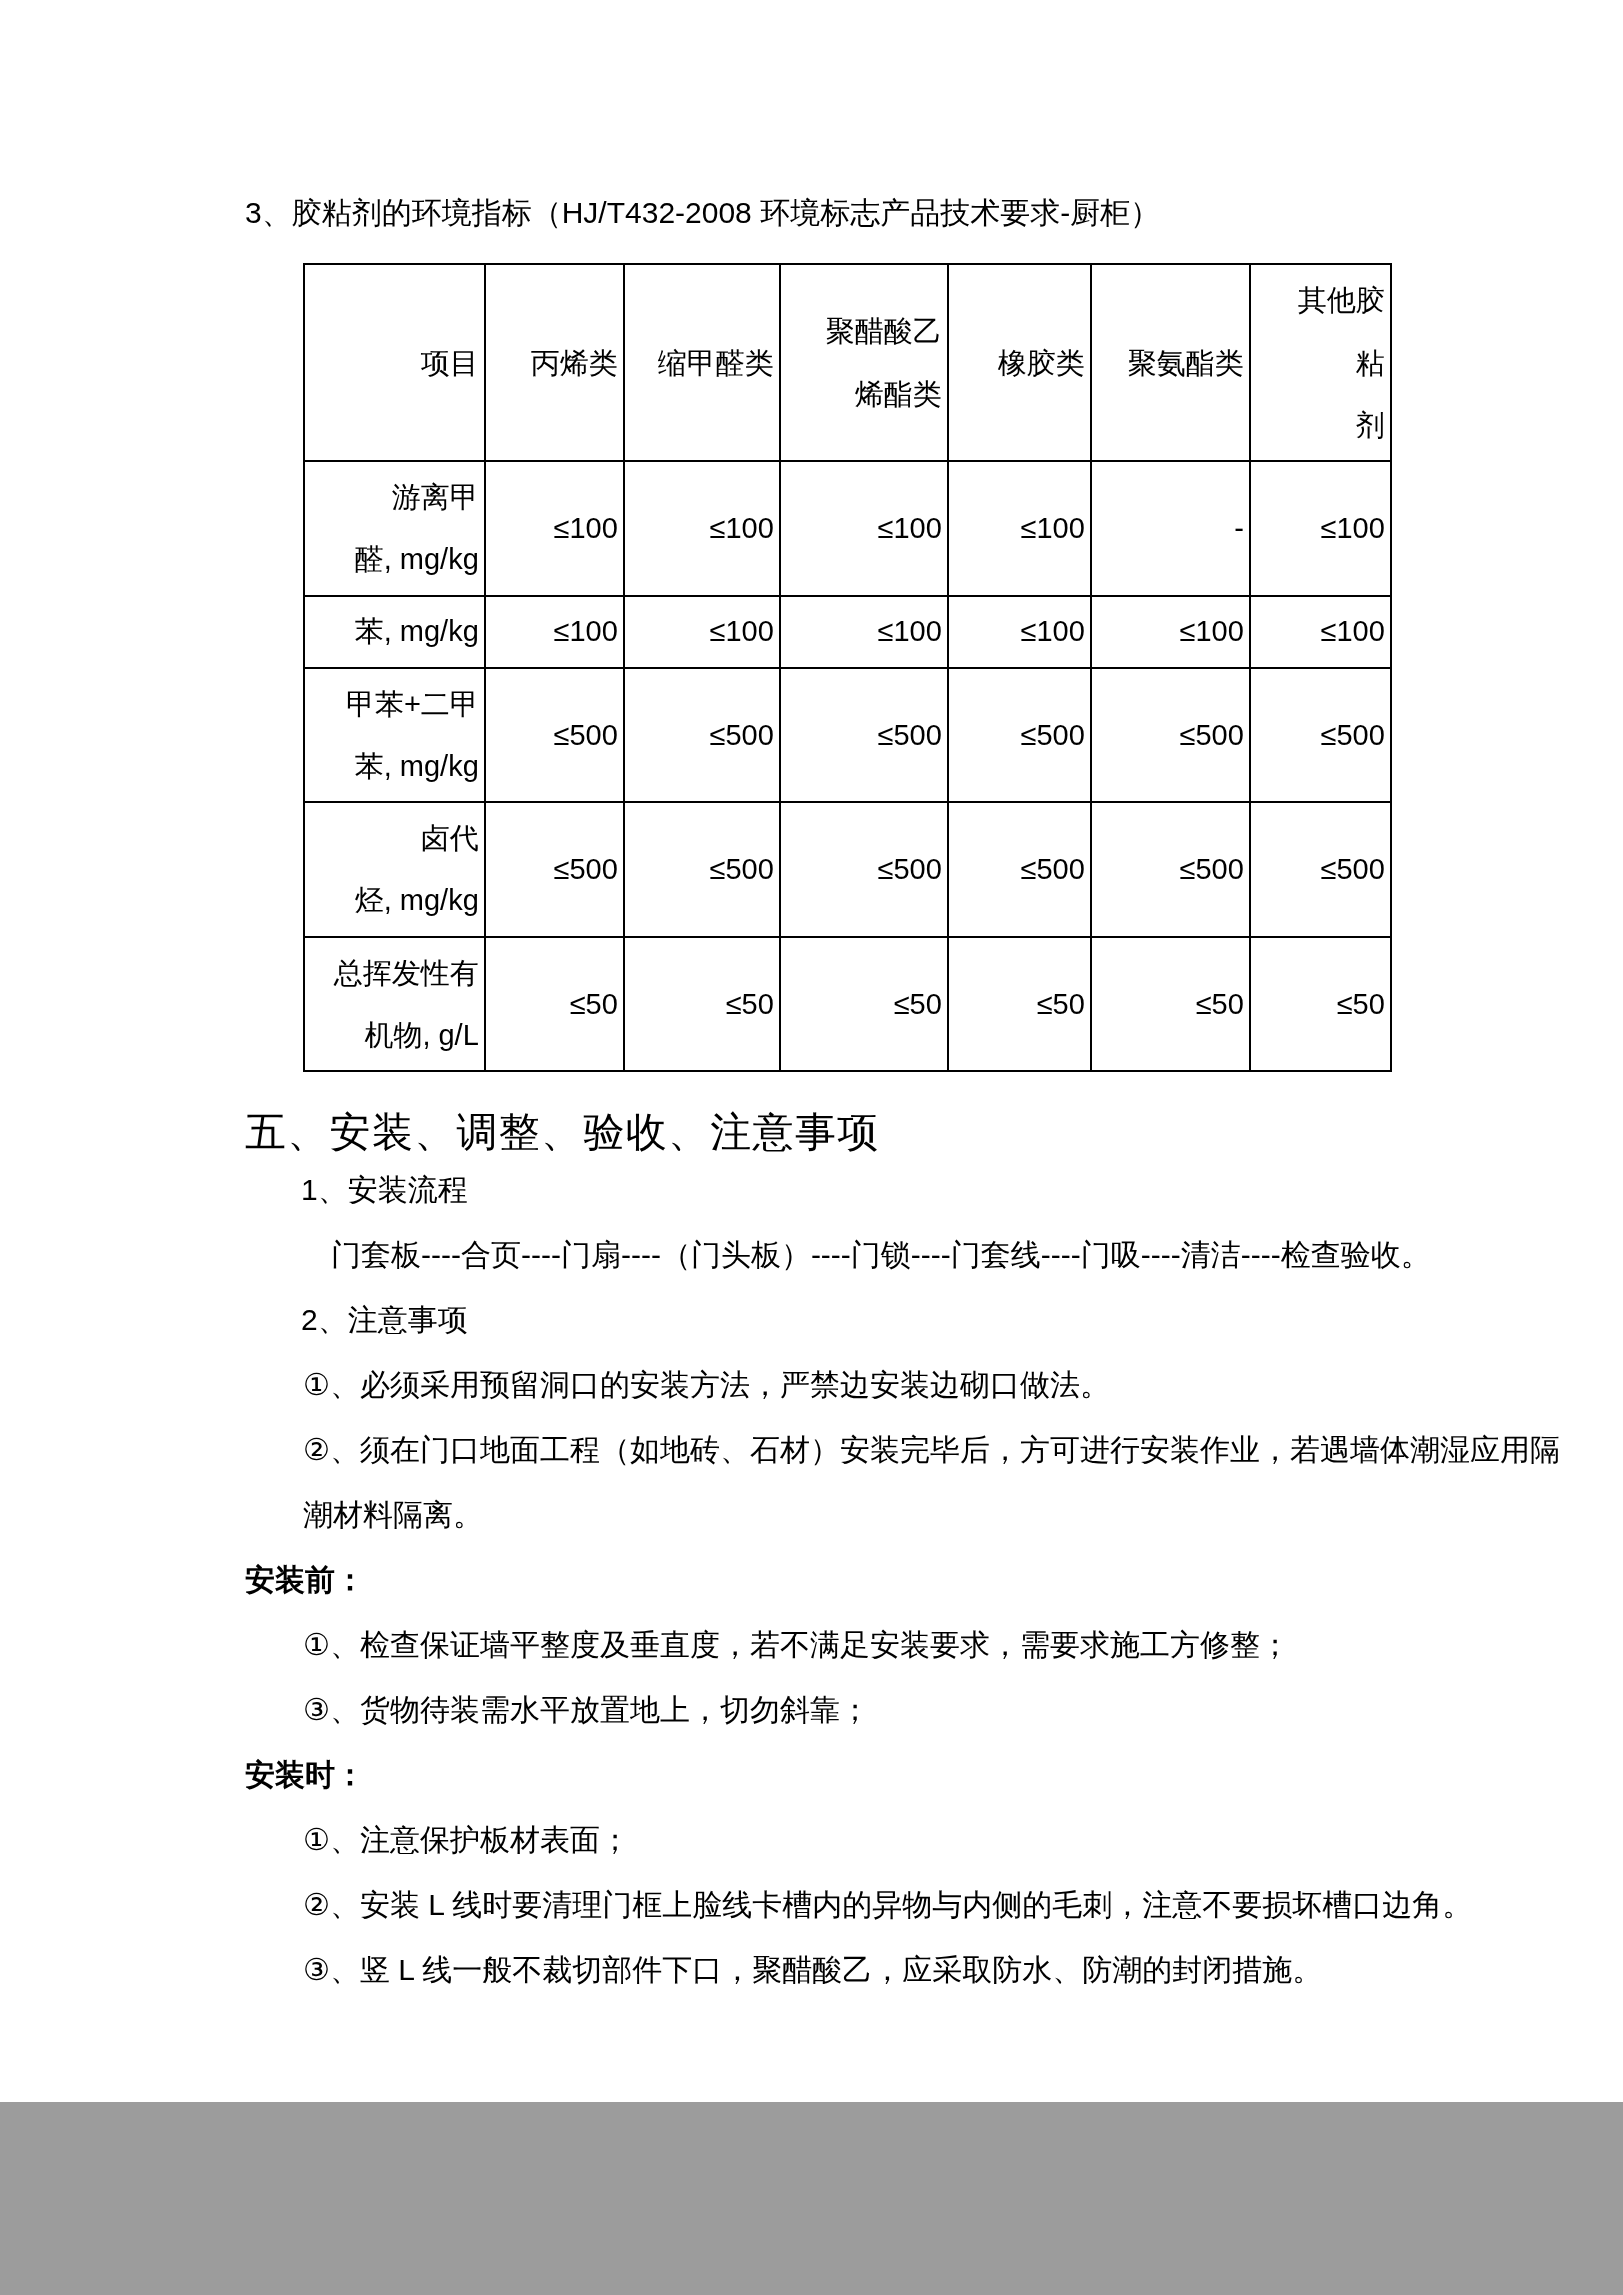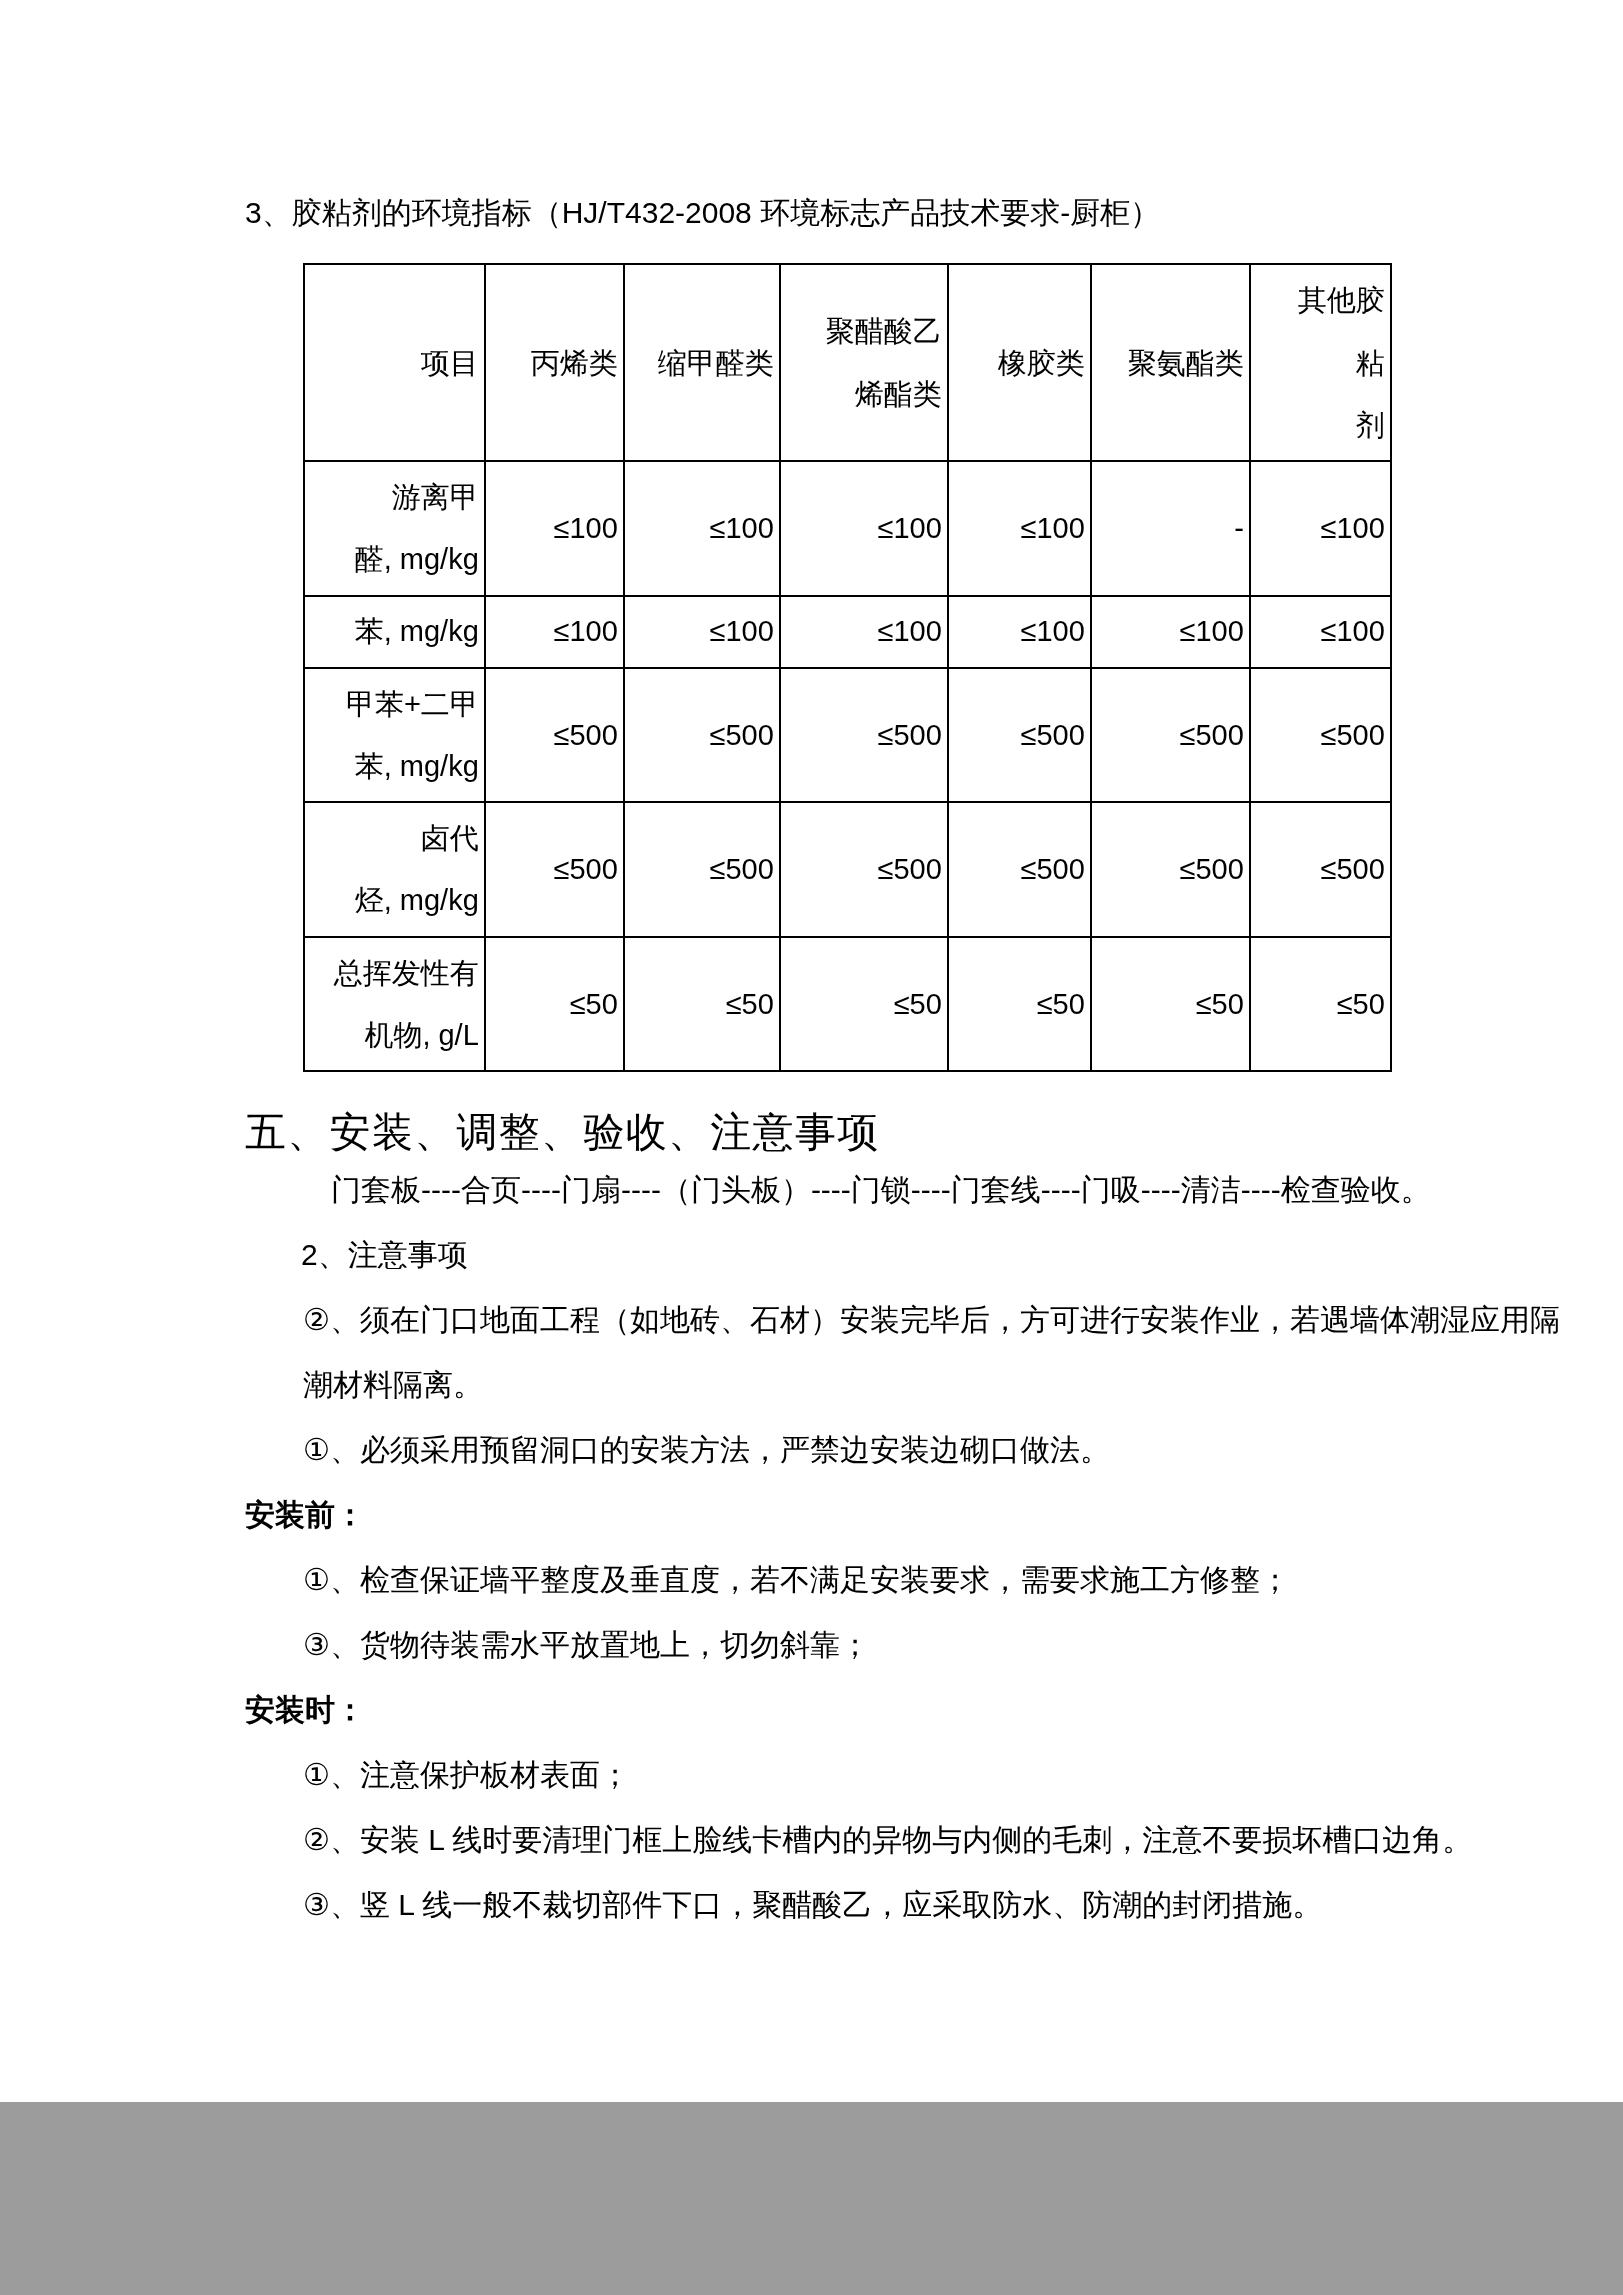--- a/index.html
+++ b/index.html
@@ -136,26 +136,27 @@
         <td>≤50</td>
         <td>≤50</td>
         <td>≤50</td>
         <td>≤50</td>
       </tr>
     </tbody>
   </table>
 
   <h2 class="h5">五、安装、调整、验收、注意事项</h2>
 
+  <p class="line sub">1、安装流程</p>
   <p class="line flow">门套板----合页----门扇----（门头板）----门锁----门套线----门吸----清洁----检查验收。</p>
 
   <p class="line sub">2、注意事项</p>
+  <p class="line item">①、必须采用预留洞口的安装方法，严禁边安装边砌口做法。</p>
   <p class="line item">②、须在门口地面工程（如地砖、石材）安装完毕后，方可进行安装作业，若遇墙体潮湿应用隔
 潮材料隔离。</p>
-  <p class="line item">①、必须采用预留洞口的安装方法，严禁边安装边砌口做法。</p>
 
   <p class="line blabel">安装前：</p>
   <p class="line item">①、检查保证墙平整度及垂直度，若不满足安装要求，需要求施工方修整；</p>
   <p class="line item">③、货物待装需水平放置地上，切勿斜靠；</p>
 
   <p class="line blabel">安装时：</p>
   <p class="line item">①、注意保护板材表面；</p>
   <p class="line item">②、安装 L 线时要清理门框上脸线卡槽内的异物与内侧的毛刺，注意不要损坏槽口边角。</p>
   <p class="line item">③、竖 L 线一般不裁切部件下口，聚醋酸乙，应采取防水、防潮的封闭措施。</p>
 

